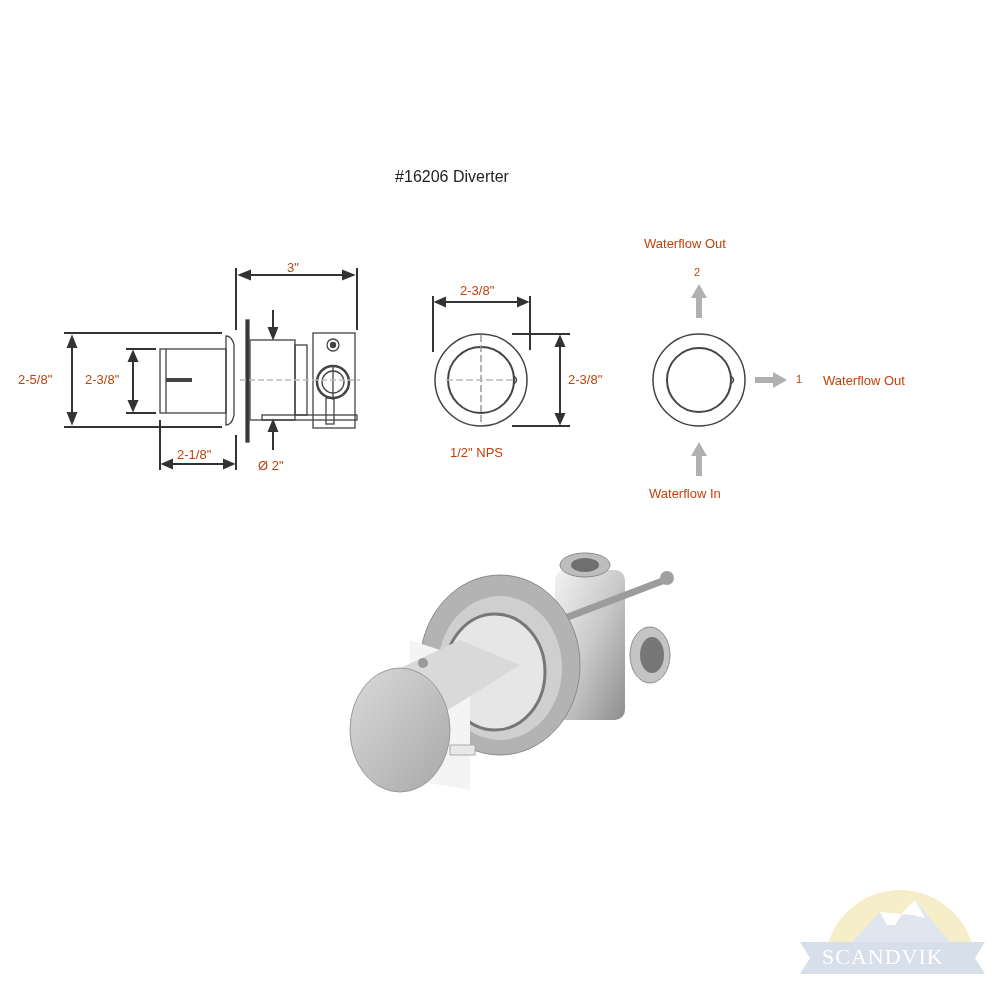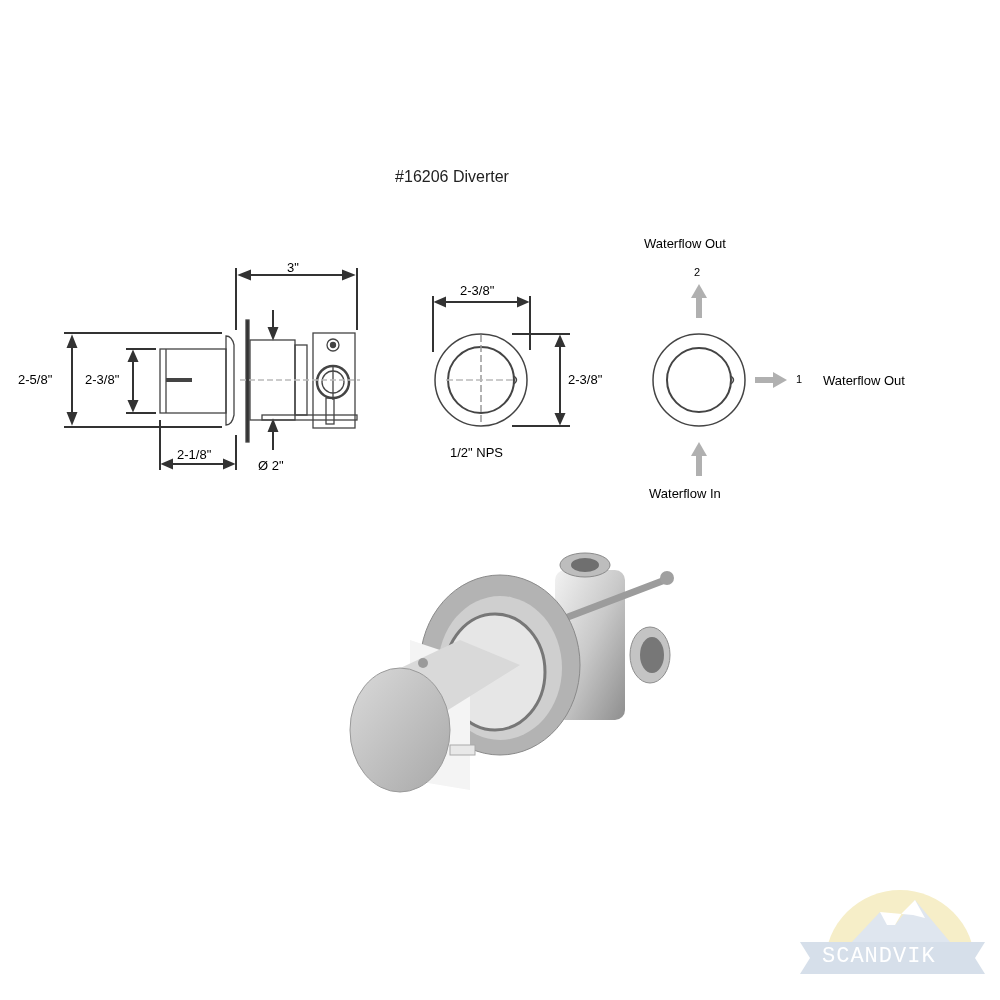--- a/index.html
+++ b/index.html
@@ -1,22 +1,22 @@
 <!DOCTYPE html>
 <html><head>
   <meta charset="utf-8">
   <style>
     html, body { margin: 0; padding: 0; background: #ffffff; }
     body { width: 1000px; height: 1000px; position: relative; overflow: hidden;
            font-family: "Liberation Sans", sans-serif; color: #222; }
     .abs { position: absolute; }
     .title { left: 0; width: 904px; top: 168px; text-align: center; font-size: 16px; color: #222; }
-    .lbl { font-size: 13px; color: #000000; white-space: nowrap; }
+    .lbl { font-size: 13px; color: #c2410c; white-space: nowrap; }
     svg { position: absolute; left: 0; top: 0; }
-    .logo-text { font-size: 22px; letter-spacing: 1px; color: #fff; font-family: Liberation Mono, monospace; }
+    .logo-text { font-size: 22px; letter-spacing: 1px; color: #fff; font-family: Liberation Serif, serif; }
   </style>
 </head>
 <body>
 
 <div class="abs title">#16206 Diverter</div>
 
 <svg width="1000" height="1000">
   <g stroke="#333" fill="none" stroke-width="2">
 
     <line x1="236" y1="268" x2="236" y2="330"></line>

